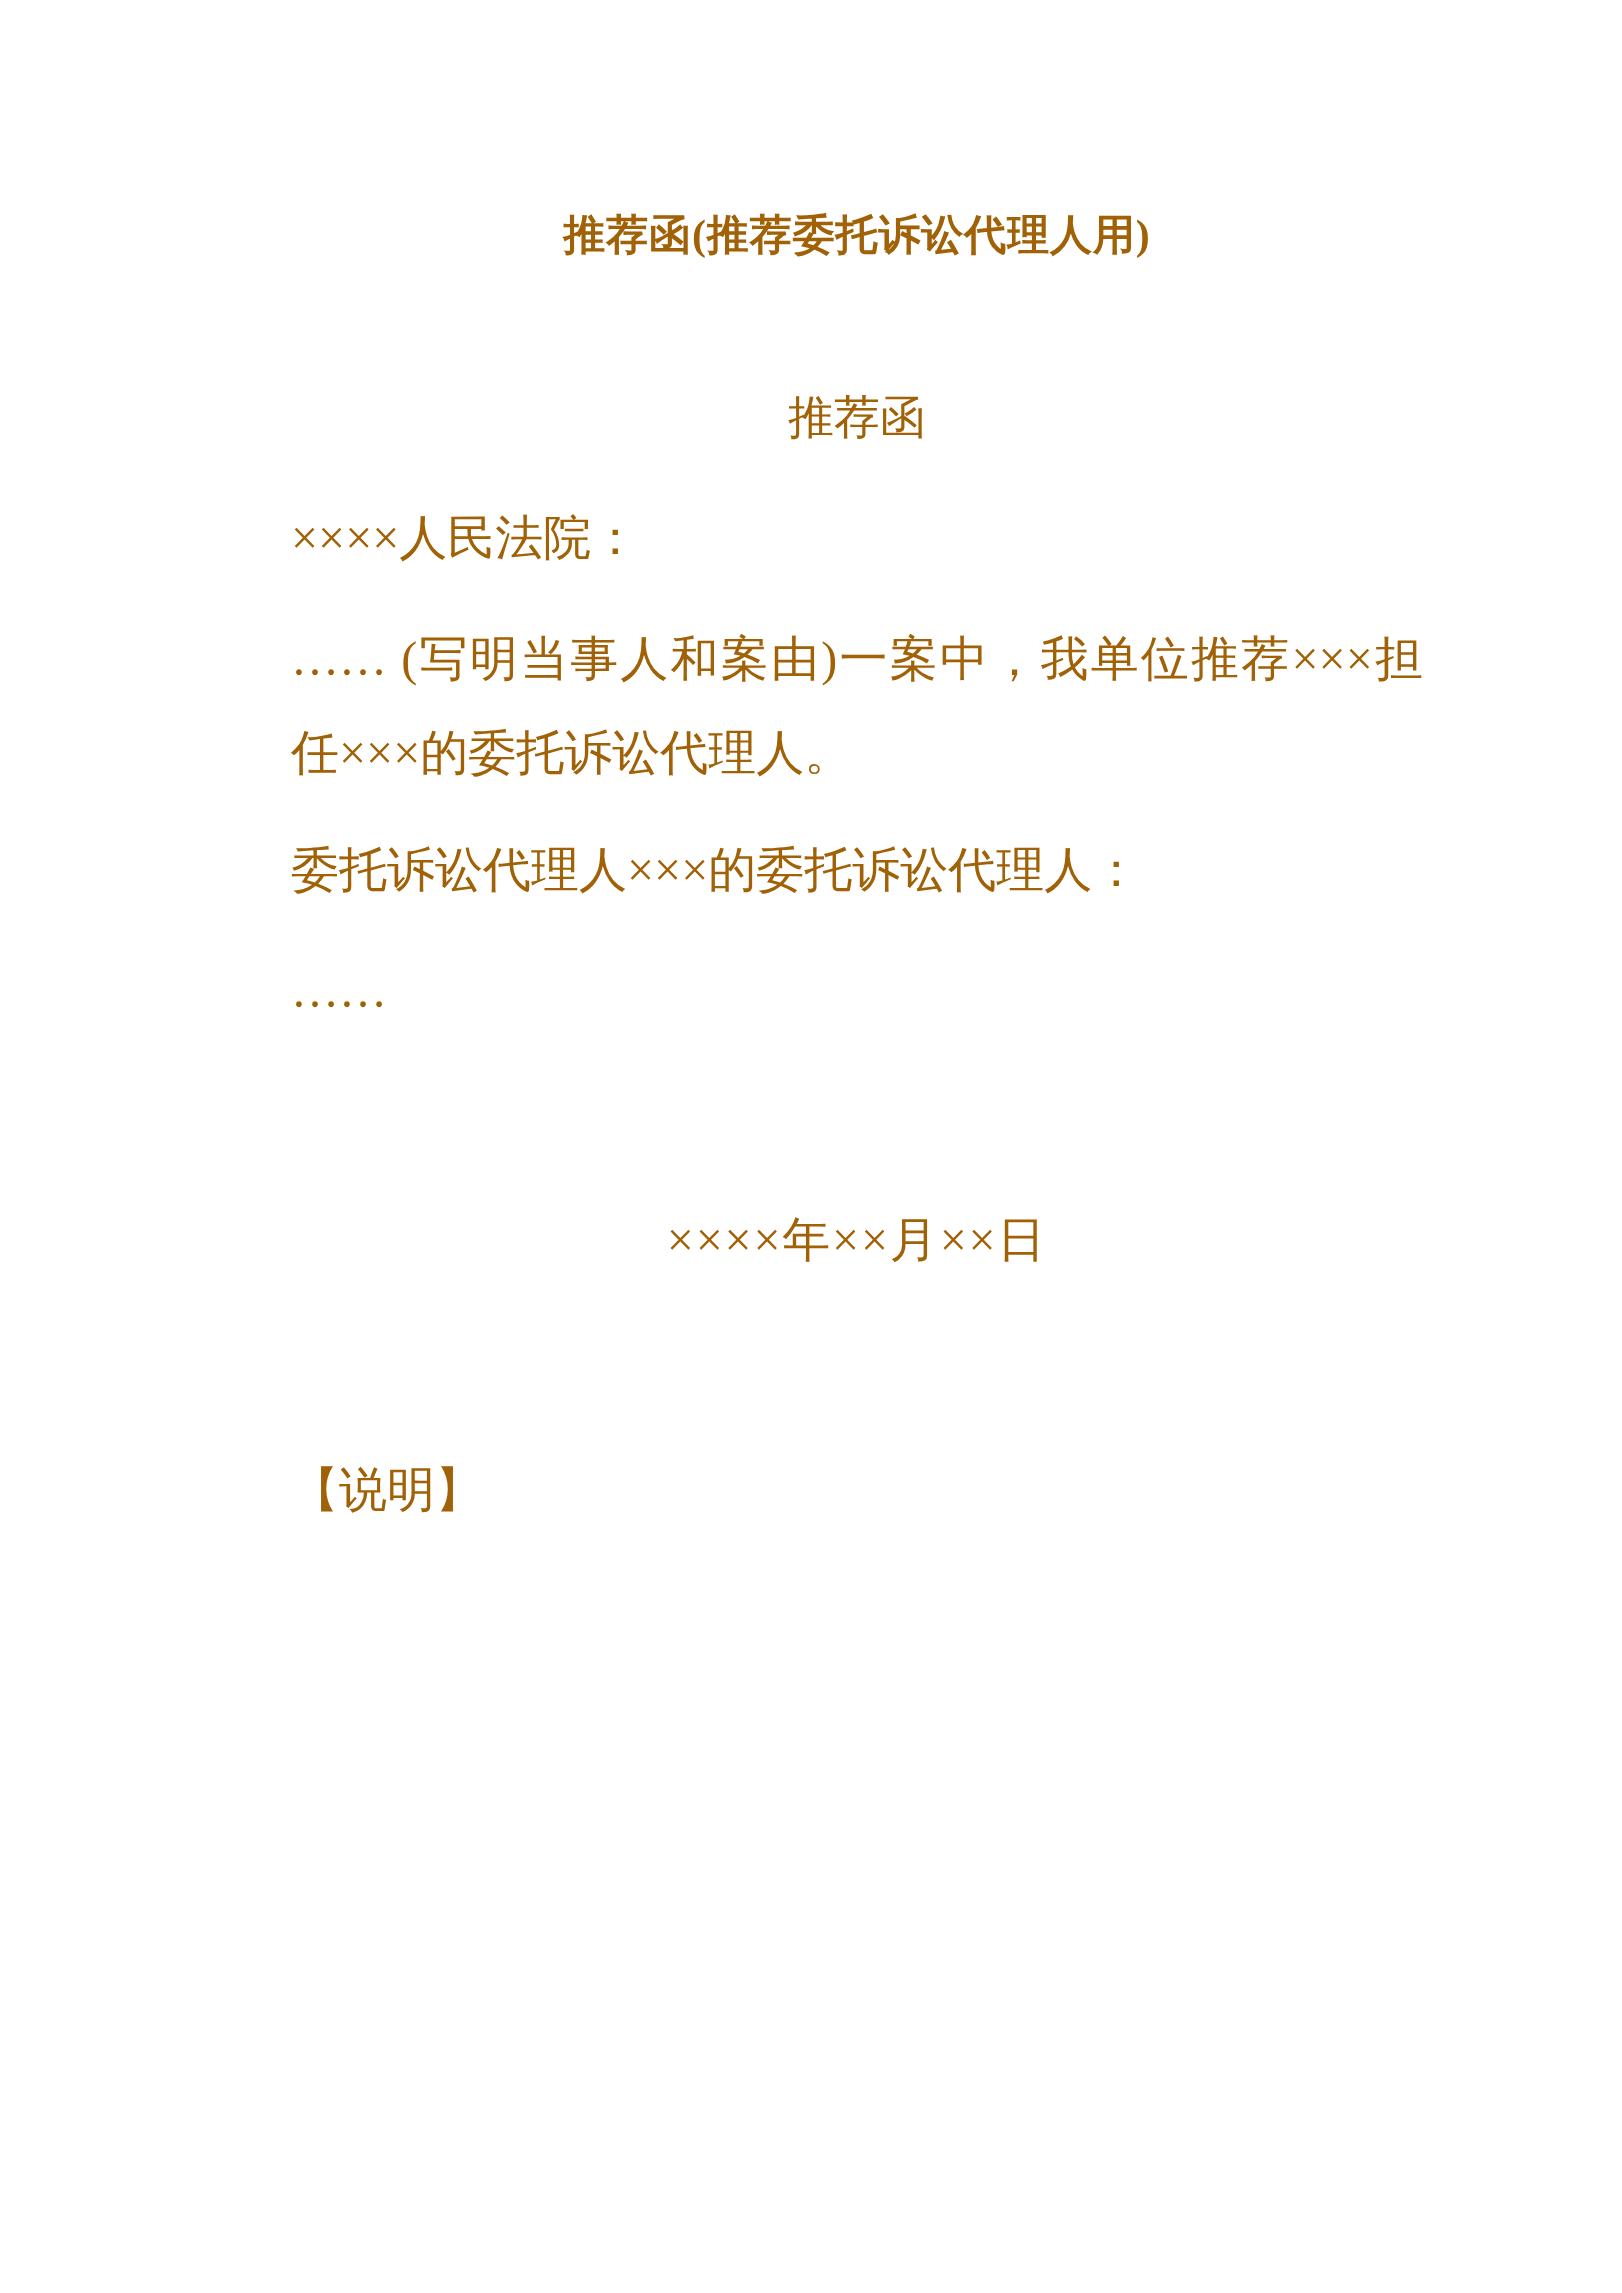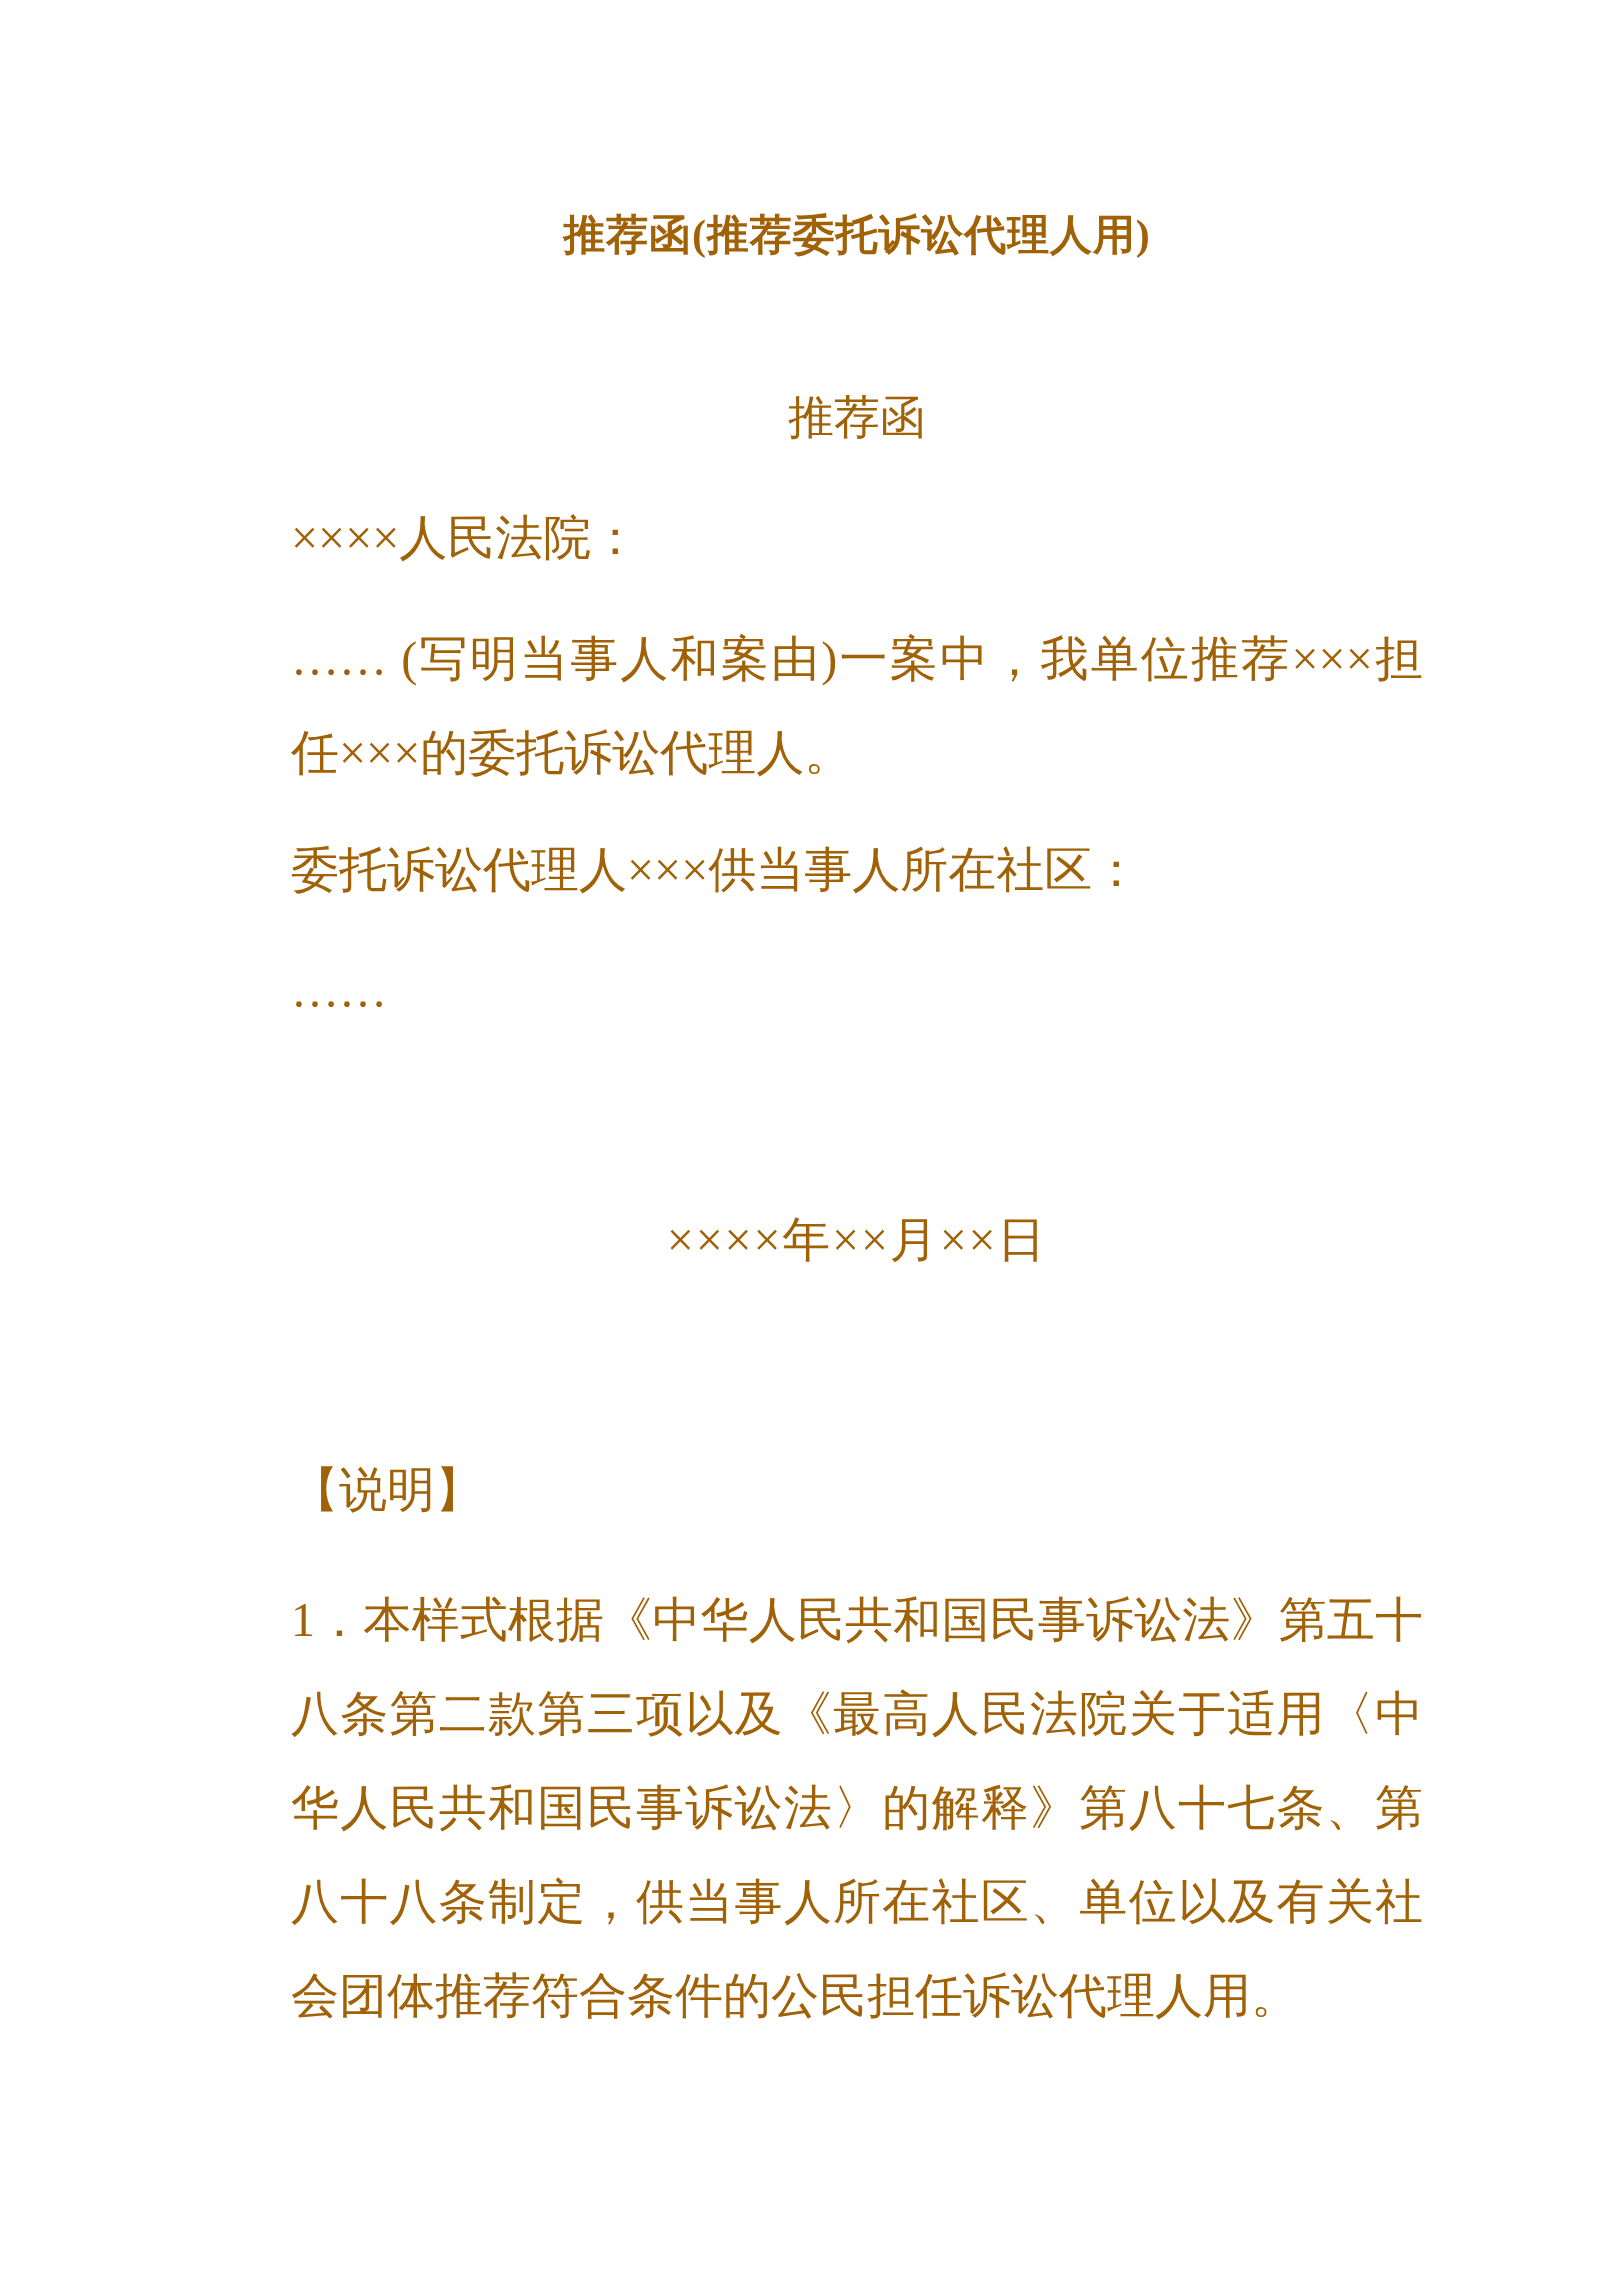--- a/index.html
+++ b/index.html
@@ -55,25 +55,24 @@
 <div class="page">
 
   <h1 class="doc-title">推荐函(推荐委托诉讼代理人用)</h1>
 
   <h2 class="doc-subtitle">推荐函</h2>
 
   <p class="body-text salutation">××××人民法院：</p>
 
   <p class="body-text para-1">…… (写明当事人和案由)一案中，我单位推荐×××担任×××的委托诉讼代理人。</p>
 
-  <p class="body-text para-2">委托诉讼代理人×××供当事人所在社区：</p>
+  <p class="body-text para-2">委托诉讼代理人×××的委托诉讼代理人：</p>
 
   <p class="body-text para-dots">……</p>
 
 
   <p class="body-text date-line">××××年××月××日</p>
 
   <p class="body-text notes-header">【说明】</p>
 
-  <p class="body-text note-item">1．本样式根据《中华人民共和国民事诉讼法》第五十八条第二款第三项以及《最高人民法院关于适用〈中华人民共和国民事诉讼法〉的解释》第八十七条、第八十八条制定，供当事人所在社区、单位以及有关社会团体推荐符合条件的公民担任诉讼代理人用。</p>
 
 </div>
 
 
 </body></html>

